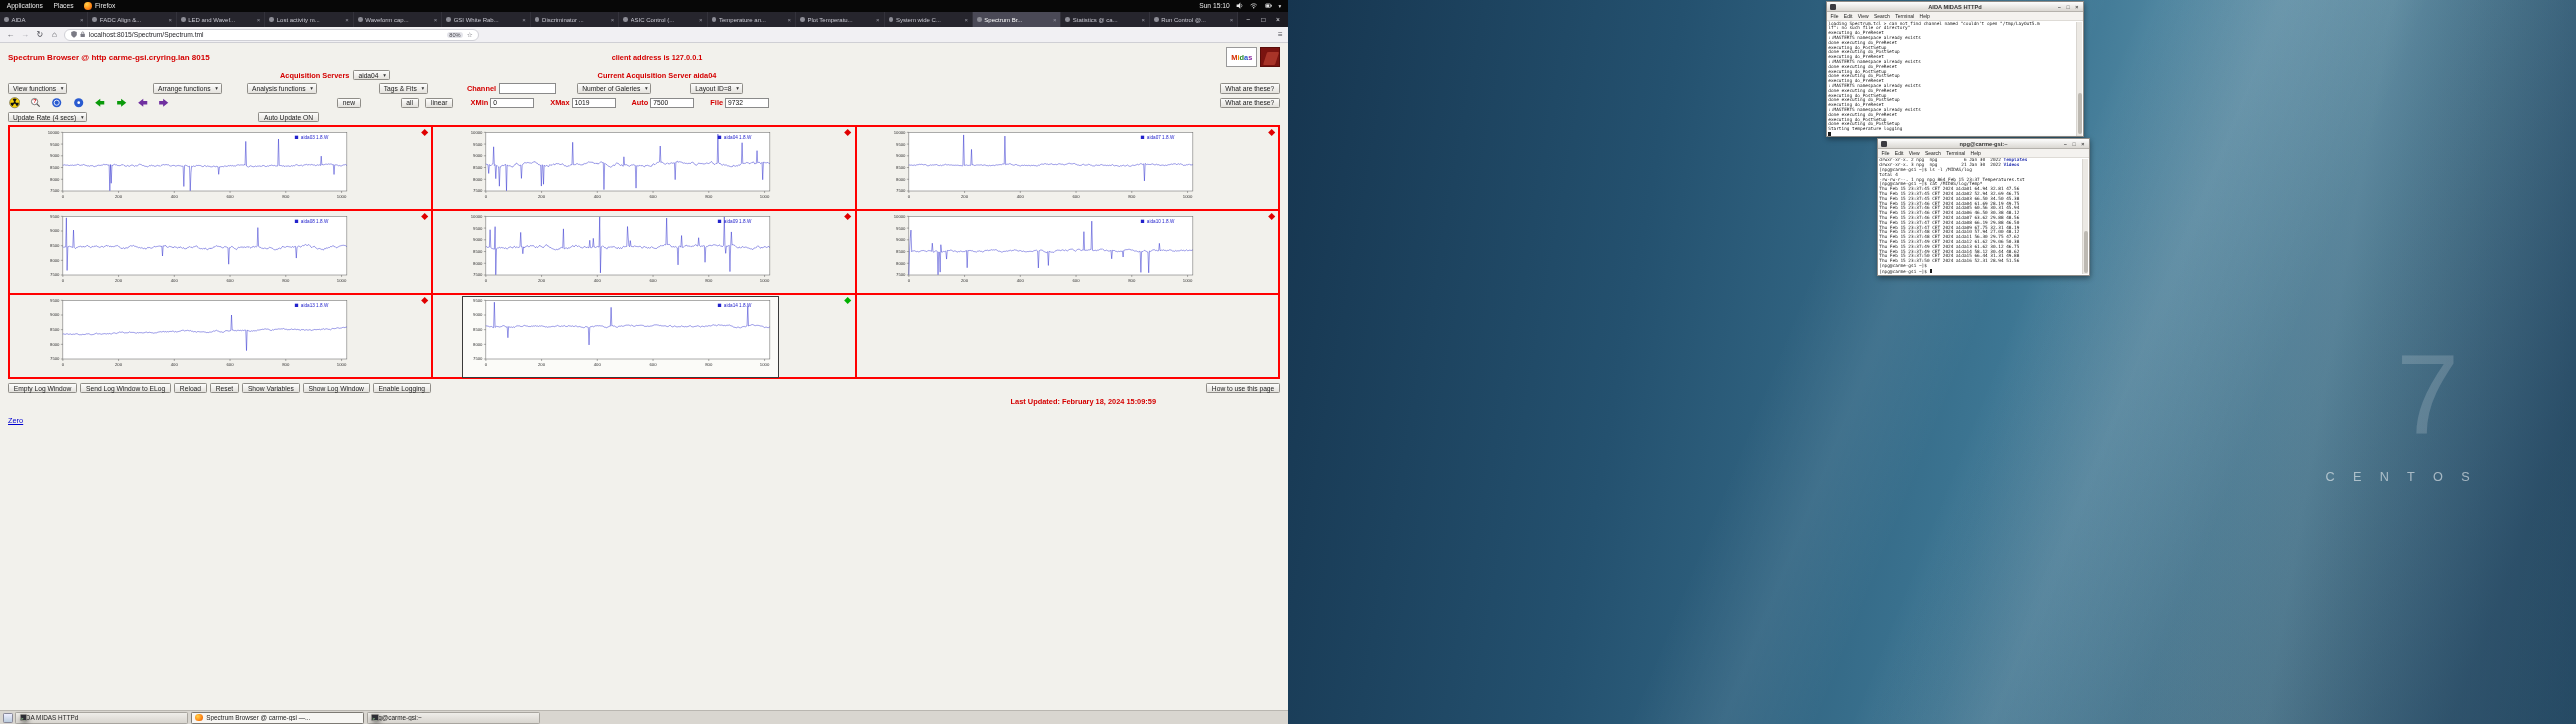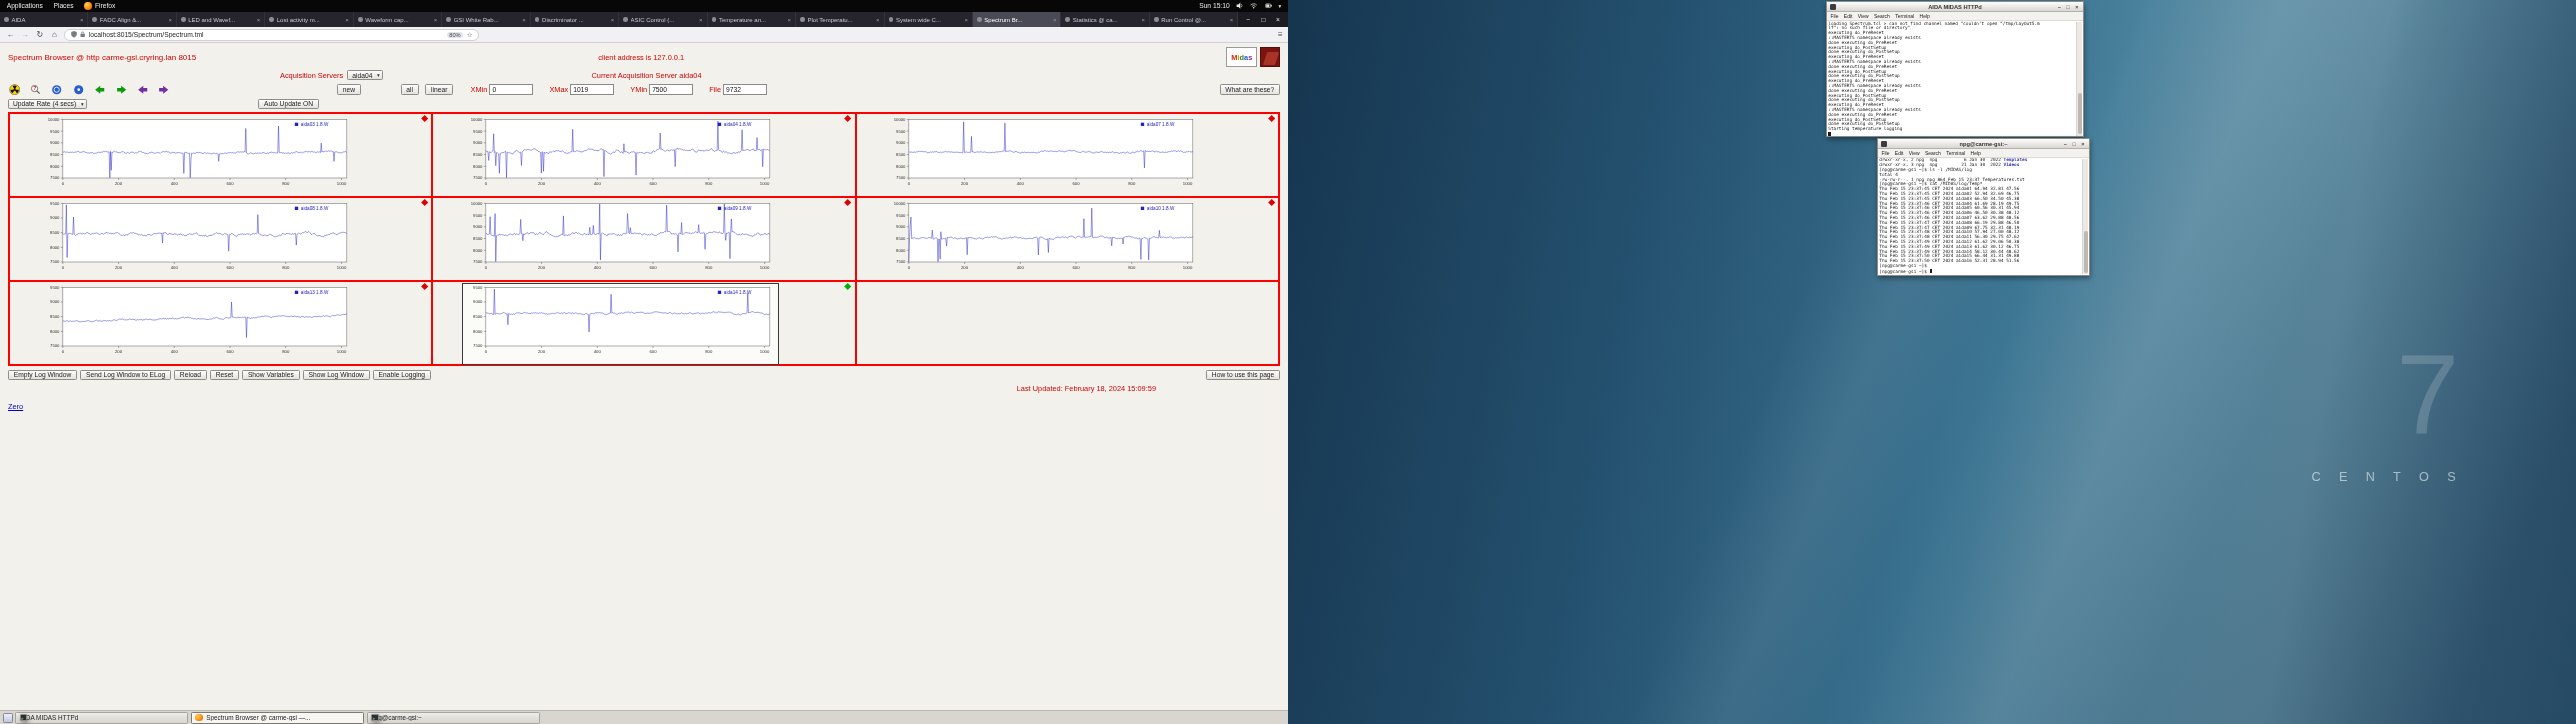--- a/index.html
+++ b/index.html
@@ -31,21 +31,21 @@
   .navbar{height:16px;background:#f1f0f3;border-bottom:0.7px solid #cfcfd4;display:flex;align-items:center;gap:4.7px;padding:0 5.4px;color:#4a4a52;flex:none}
   .nav-ico{font-size:8px;width:10px;text-align:center}
   .urlbar{height:12px;background:#fff;border:0.7px solid #d0d0d6;border-radius:6.7px;display:flex;align-items:center;gap:3.4px;padding:0 5.4px;width:415px;font-size:6.7px;color:#2a2a2e}
   .urlbar .url{flex:1;white-space:nowrap;overflow:hidden;color:#1f1f24}
   .zoom{background:#e4e4ea;border-radius:4px;padding:0 2.7px;font-size:5.7px;color:#45454c}
   .star{font-size:6.7px;color:#6a6a72}
   .hamburger{margin-left:auto;font-size:8px;color:#4a4a52}
 
   
   .page{flex:1;background:#f2f1ec;overflow:hidden;padding:4px 8px;font-size:7.4px;color:#222}
-  .red{color:#d40000;font-weight:normal}
+  .red{color:#d40000;font-weight:bold}
   .row{display:flex;align-items:center;margin-bottom:2.7px;white-space:nowrap}
   .btn{display:inline-flex;align-items:center;background:linear-gradient(#fdfdfc,#e4e2dd);border:0.7px solid #8f8d88;border-radius:1.3px;padding:0.7px 4.7px;font-size:6.7px;color:#222;cursor:default}
   .btn+.btn{margin-left:1.3px}
   .select{display:inline-flex;align-items:center;background:linear-gradient(#fdfdfc,#e4e2dd);border:0.7px solid #8f8d88;border-radius:1.3px;padding:0.7px 2.7px 0.7px 4px;font-size:6.7px;color:#222}
   .select::after{content:"▾";margin-left:4.7px;font-size:5.4px;color:#333}
   .tinput{height:10.7px;border:0.7px solid #8a8a8a;background:#fff;font-size:6.7px;padding:0 2px;font-family:inherit;color:#111}
   .icn{width:12.7px;height:12.7px;display:inline-flex;align-items:center;justify-content:center;margin-right:8.7px}
   .icn svg{display:block}
   .logos{display:flex;gap:2.7px;margin-left:auto}
   .midas-logo{width:31px;height:20px;background:#fff;border:0.7px solid #999;display:flex;align-items:center;justify-content:center;font-size:7.4px;font-weight:bold}
@@ -78,21 +78,21 @@
   .task-lbl{overflow:hidden;text-overflow:ellipsis}
 
   
   #mon-right{position:relative;width:1288px;height:725px;overflow:hidden;
     background:
       linear-gradient(112deg, rgba(255,255,255,0) 40%, rgba(255,255,255,.07) 46%, rgba(255,255,255,0) 52%),
       linear-gradient(112deg, rgba(255,255,255,0) 54%, rgba(255,255,255,.12) 63%, rgba(255,255,255,.02) 72%),
       linear-gradient(292deg, rgba(8,32,56,.55) 8%, rgba(8,32,56,0) 45%),
       linear-gradient(100deg,#16354f 0%,#24516f 28%,#3d7693 55%,#74a7bc 78%,#417593 100%);}
   .wp-seven{position:absolute;right:117px;top:330px;font-size:113px;color:rgba(255,255,255,.17);font-weight:400}
-  .wp-brand{position:absolute;right:113px;top:470px;font-size:12.7px;letter-spacing:7.4px;color:rgba(255,255,255,.55)}
+  .wp-brand{position:absolute;right:99px;top:470px;font-size:12.7px;letter-spacing:7.4px;color:rgba(255,255,255,.55)}
 
   .terminal{position:absolute;background:#fff;border:0.7px solid #8f8c88;box-shadow:1.3px 2px 5.4px rgba(0,0,0,.45)}
   .t-title{height:10px;background:linear-gradient(#fdfdfd,#dad7d2);border-bottom:0.7px solid #b5b2ad;position:relative;text-align:center;font-size:5.7px;font-weight:bold;color:#333;line-height:10px}
   .t-ico{position:absolute;left:2.7px;top:2px;width:6px;height:6px;background:#3b3b41;border-radius:1.3px}
   .t-btns{position:absolute;right:2.7px;top:0;font-size:5.4px;color:#444;letter-spacing:2px}
   .t-menu{height:8.7px;background:#f4f2ef;border-bottom:0.7px solid #dedbd6;display:flex;gap:5.4px;padding:0 3.4px;align-items:center;font-size:5px;color:#222}
   .t-body{position:relative;font-family:"DejaVu Sans Mono","Liberation Mono",monospace;font-size:4.4px;line-height:4.8px;color:#141414;padding:0.7px 8px 0.7px 1.3px;white-space:pre;overflow:hidden}
   .t-line{height:4.8px}
   .cursor{display:inline-block;width:2.7px;height:4.3px;background:#1a1a1a;vertical-align:-0.7px}
   .t-scroll{position:absolute;right:0.7px;top:19.5px;bottom:0.7px;width:6px;background:#ece9e4;border-left:0.7px solid #d8d5d0}
@@ -258,20 +258,31 @@
           </div>
         </div>
 
         <div class="row">
           <span class="red" style="margin-left:272px">Acquisition Servers</span>
           <span class="select" style="margin-left:4px">aida04</span>
           <span class="red" style="margin-left:208px">Current Acquisition Server aida04</span>
         </div>
 
 
+        <div class="row">
+          <span class="select">View functions</span>
+          <span class="select" style="margin-left:86px">Arrange functions</span>
+          <span class="select" style="margin-left:25.5px">Analysis functions</span>
+          <span class="select" style="margin-left:62px">Tags &amp; Fits</span>
+          <span class="red" style="margin-left:39px">Channel</span>
+          <input class="tinput" style="width: 57px; margin-left: 2.7px;" value="">
+          <span class="select" style="margin-left:21.5px">Number of Galeries</span>
+          <span class="select" style="margin-left:39px">Layout ID=8</span>
+          <span class="btn" style="margin-left:auto">What are these?</span>
+        </div>
 
         <div class="row">
           <span class="icn">
               <svg width="11.4" height="11.4" viewBox="0 0 20 20">
                 <circle cx="10" cy="10" r="9" fill="#f7d10a" stroke="#333" stroke-width="0.8"></circle>
                 <path d="M10 10 L6.4 3.6 A7.4 7.4 0 0 1 13.6 3.6 Z" fill="#111"></path>
                 <path d="M10 10 L6.4 3.6 A7.4 7.4 0 0 1 13.6 3.6 Z" fill="#111" transform="rotate(120 10 10)"></path>
                 <path d="M10 10 L6.4 3.6 A7.4 7.4 0 0 1 13.6 3.6 Z" fill="#111" transform="rotate(240 10 10)"></path>
                 <circle cx="10" cy="10" r="2" fill="#111"></circle>
               </svg>
@@ -315,21 +326,21 @@
                 <polygon points="18,10 9,3 9,7 2,7 2,13 9,13 9,17" fill="#7030a0"></polygon>
               </svg>
             </span>
           <span class="btn" style="margin-left:158px">new</span>
           <span class="btn" style="margin-left:40px">all</span>
           <span class="btn" style="margin-left:6.7px">linear</span>
           <span class="red" style="margin-left:17.4px">XMin</span>
           <input class="tinput" style="width: 44px; margin-left: 2px;" value="0">
           <span class="red" style="margin-left:16px">XMax</span>
           <input class="tinput" style="width: 44px; margin-left: 2px;" value="1019">
-          <span class="red" style="margin-left:16px">YMin</span>
+          <span class="red" style="margin-left:16px">Auto</span>
           <input class="tinput" style="width: 44px; margin-left: 2px;" value="7500">
           <span class="red" style="margin-left:16px">File</span>
           <input class="tinput" style="width: 44px; margin-left: 2px;" value="9732">
           <span class="btn" style="margin-left:auto">What are these?</span>
         </div>
 
         <div class="row">
           <span class="select">Update Rate (4 secs)</span>
           <span class="btn" style="margin-left:171px">Auto Update ON</span>
         </div>

